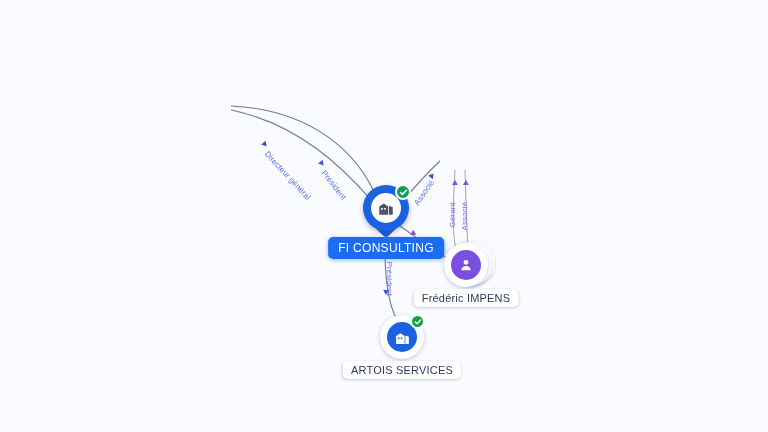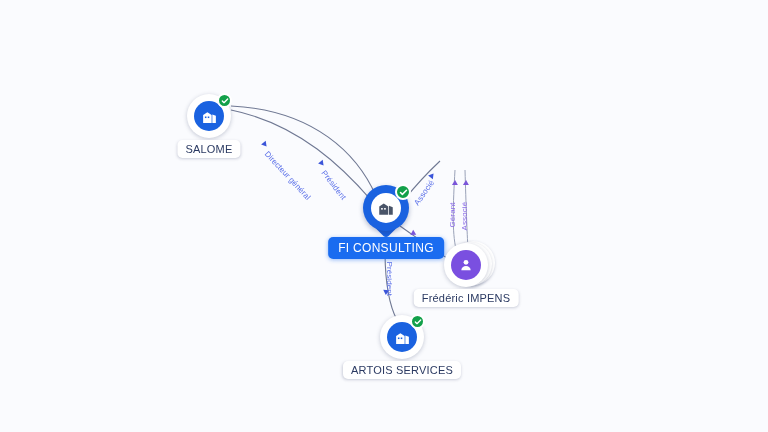--- a/index.html
+++ b/index.html
@@ -118,40 +118,20 @@
   <div class="arrow-mark blue" style="left:383px;top:290px;transform:rotate(185deg);"></div>
 
   <div class="edge-label blue" style="left:266px;top:148px;transform:rotate(47deg);">Directeur général</div>
   <div class="edge-label blue" style="left:323px;top:167px;transform:rotate(52deg);">Président</div>
   <div class="edge-label blue" style="left:416px;top:200px;transform:rotate(-55deg);">Associé</div>
   <div class="edge-label purple" style="left:452px;top:223px;transform:rotate(-90deg);">Gérant</div>
   <div class="edge-label purple" style="left:464px;top:226px;transform:rotate(-90deg);">Associé</div>
   <div class="edge-label purple" style="left:414px;top:239px;transform:rotate(30deg);">Gérant</div>
   <div class="edge-label blue" style="left:389px;top:257px;transform:rotate(90deg);">Président</div>
 
-  <div class="node" style="left:209px;top:116px;">
-    <div class="node-stack">
-      <div class="node-disc">
-        <div class="icon-circle company">
-          <svg width="17" height="17" viewBox="0 0 24 24" fill="#ffffff">
-            <path d="M3 21V10l6-4 6 4v11H3z"></path>
-              <path d="M16 21V9l5 2v10h-5z"></path>
-            <rect x="5.5" y="12" width="2.2" height="2.2" fill="#1a62e0"></rect>
-            <rect x="9.5" y="12" width="2.2" height="2.2" fill="#1a62e0"></rect>
-          </svg>
-        </div>
-      </div>
-      <div class="badge-check">
-        <svg width="8" height="8" viewBox="0 0 24 24" fill="none" stroke="#ffffff" stroke-width="4" stroke-linecap="round" stroke-linejoin="round">
-            <path d="M4 12l5 5L20 6"></path>
-          </svg>
-      </div>
-    </div>
-    <div class="node-label">SALOME</div>
-  </div>
 
 
   <div class="pin-node" style="left:386px;top:214px;">
     <div class="pin-shape">
       <div class="pin-tail"></div>
       <div class="pin-head"></div>
       <div class="pin-inner">
         <svg width="18" height="18" viewBox="0 0 24 24" fill="#4a5568">
           <path d="M3 21V10l6-4 6 4v11H3z"></path>
             <path d="M16 21V9l5 2v10h-5z"></path>

